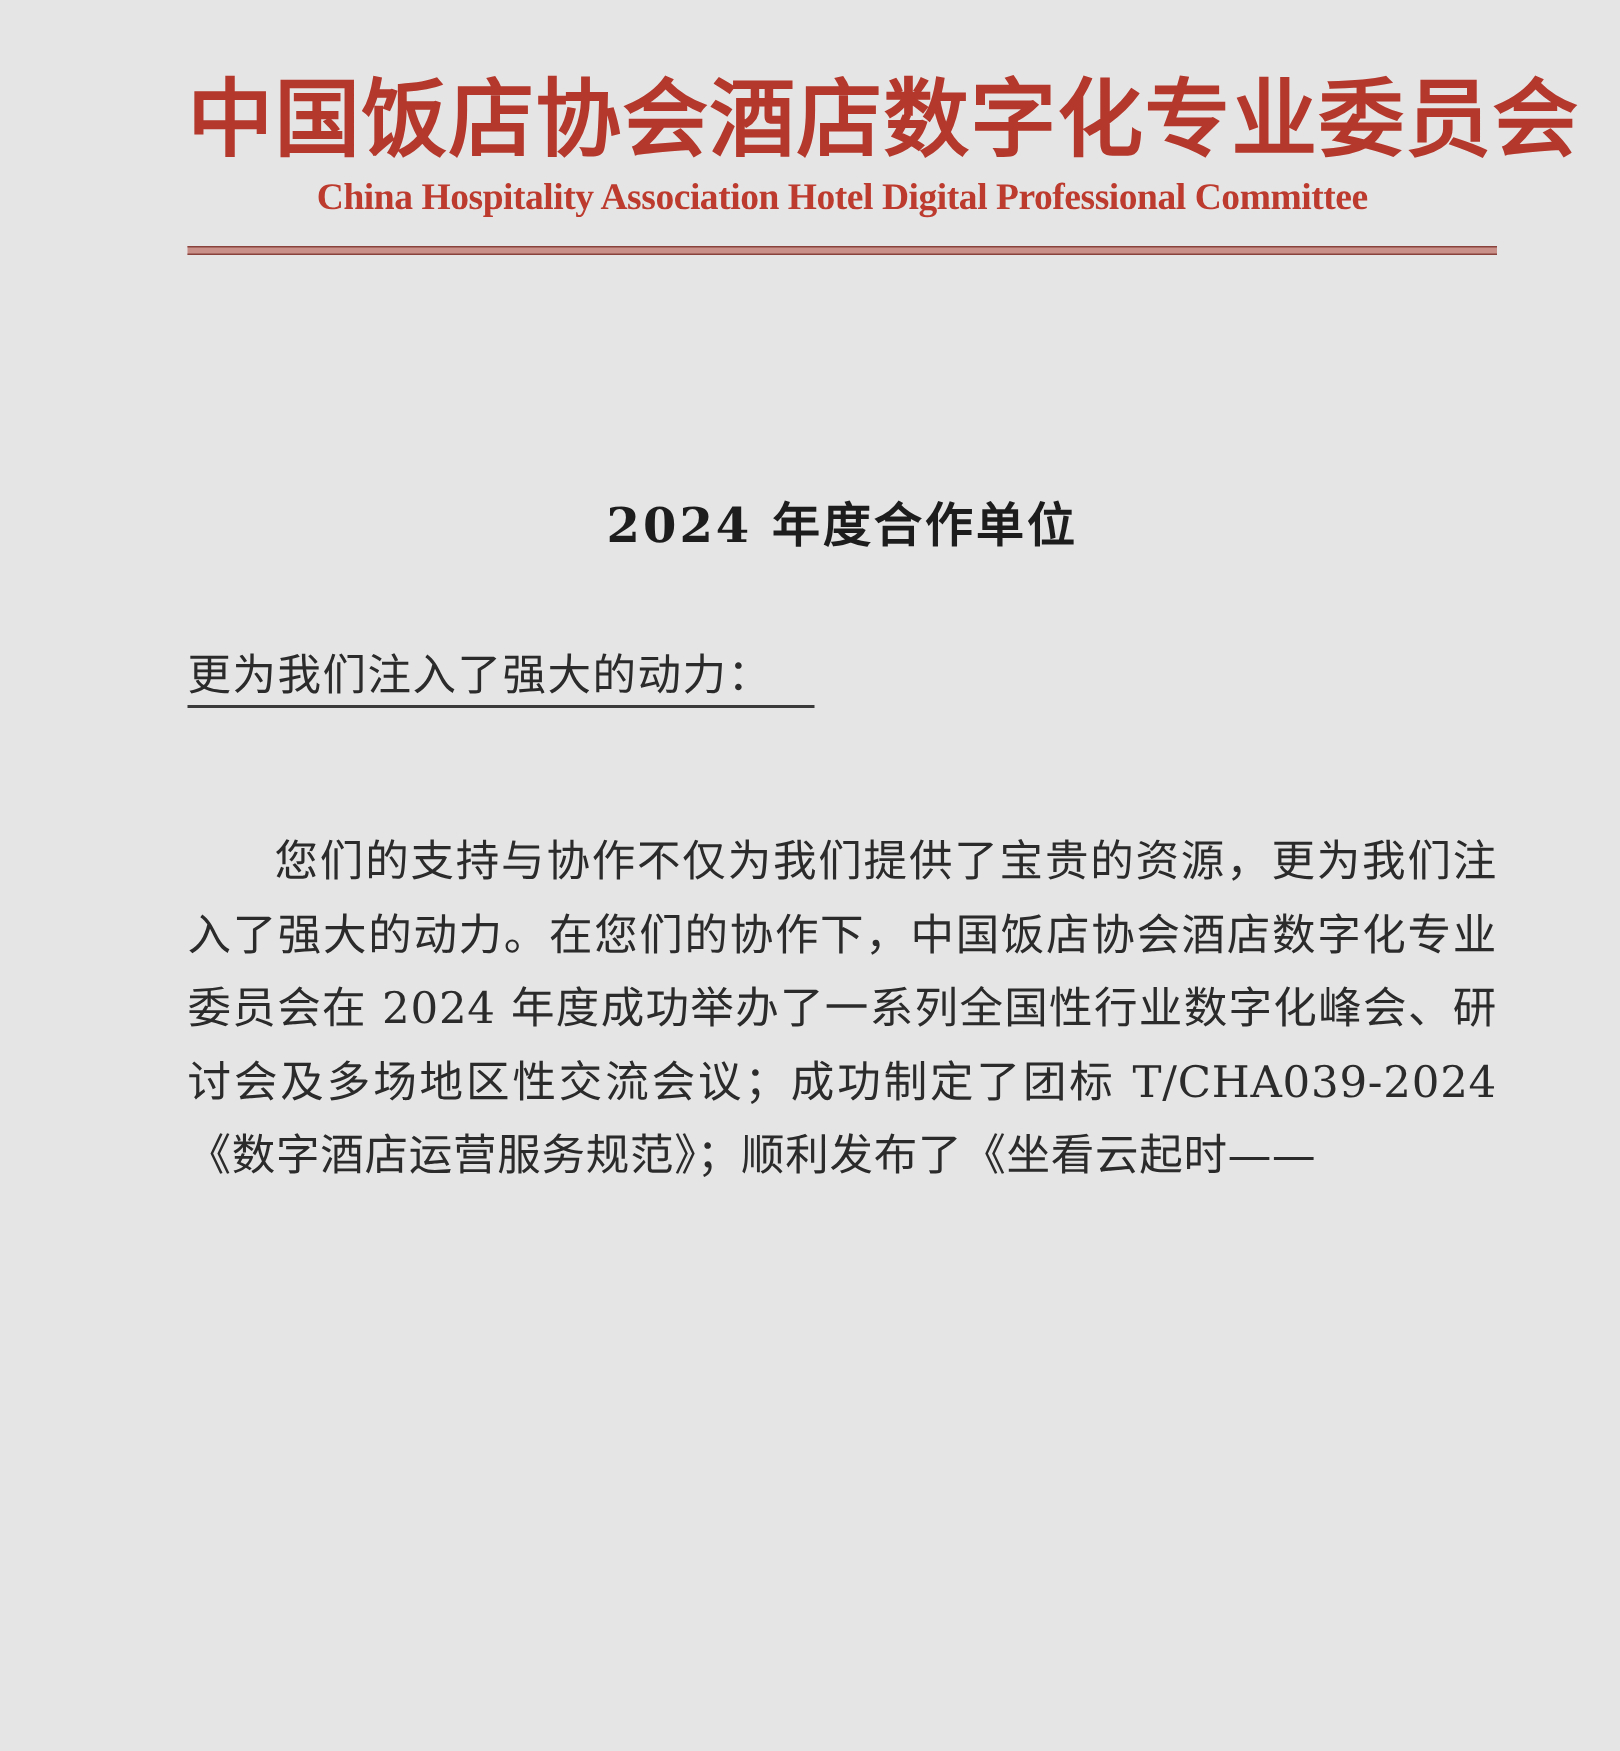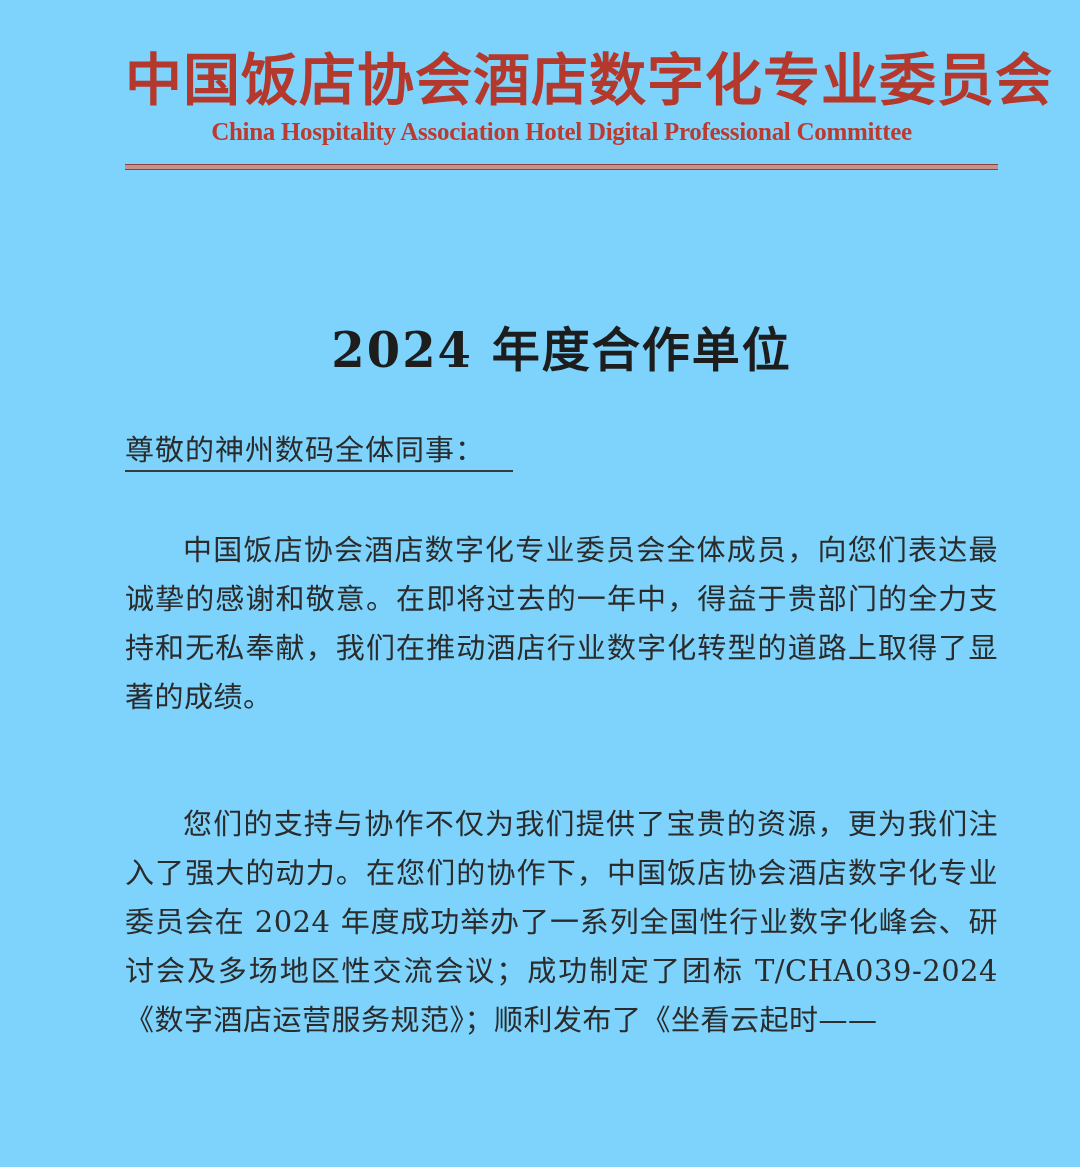--- a/index.html
+++ b/index.html
@@ -4,21 +4,21 @@
 <style>
   html, body {
     margin: 0;
     padding: 0;
     background: #ffffff;
   }
   .page {
     position: relative;
     width: 1080px;
     height: 1167px;
-    background: #7dd3fc;
+    background: #e5e5e5;
     overflow: hidden;
     box-sizing: border-box;
     padding: 50px 82px 0 125px;
     font-family: "DejaVu Serif", "Liberation Serif", serif;
     color: #2b2b2b;
   }
   
   .letterhead { text-align: center; }
   .letterhead-zh {
     margin: 0;
@@ -48,21 +48,21 @@
     background: #c9908a;
   }
   
   .doc-title {
     margin-top: 148px;
     text-align: center;
     font-weight: bold;
     color: #1d1d1d;
   }
   .doc-title-line {
-    font-size: 48px;
+    font-size: 32px;
     line-height: 64px;
     letter-spacing: 2px;
     margin-top: 40px;
   }
   
   .salutation {
     margin-top: 50px;
     font-size: 29px;
     line-height: 36px;
     color: #2b2b2b;
@@ -101,21 +101,20 @@
     <h1 class="letterhead-zh">中国饭店协会酒店数字化专业委员会</h1>
     <div class="letterhead-en">China Hospitality Association Hotel Digital Professional Committee</div>
     <div class="letterhead-rule"></div>
   </header>
 
   <div class="doc-title">
     <div class="doc-title-line">2024 年度合作单位</div>
   </div>
 
   <div class="salutation">
-    <span class="salutation-text">尊敬的神州数码全体同事：</span>
+    <span class="salutation-text">更为我们注入了强大的动力：</span>
   </div>
 
   <div class="letter-body">
-    <p>中国饭店协会酒店数字化专业委员会全体成员，向您们表达最诚挚的感谢和敬意。在即将过去的一年中，得益于贵部门的全力支持和无私奉献，我们在推动酒店行业数字化转型的道路上取得了显著的成绩。</p>
     <p class="para-gap">您们的支持与协作不仅为我们提供了宝贵的资源，更为我们注入了强大的动力。在您们的协作下，中国饭店协会酒店数字化专业委员会在 2024 年度成功举办了一系列全国性行业数字化峰会、研讨会及多场地区性交流会议；成功制定了团标 T/CHA039-2024 《数字酒店运营服务规范》；顺利发布了《坐看云起时——</p>
   </div>
 
 </div>
 
 </body></html>

